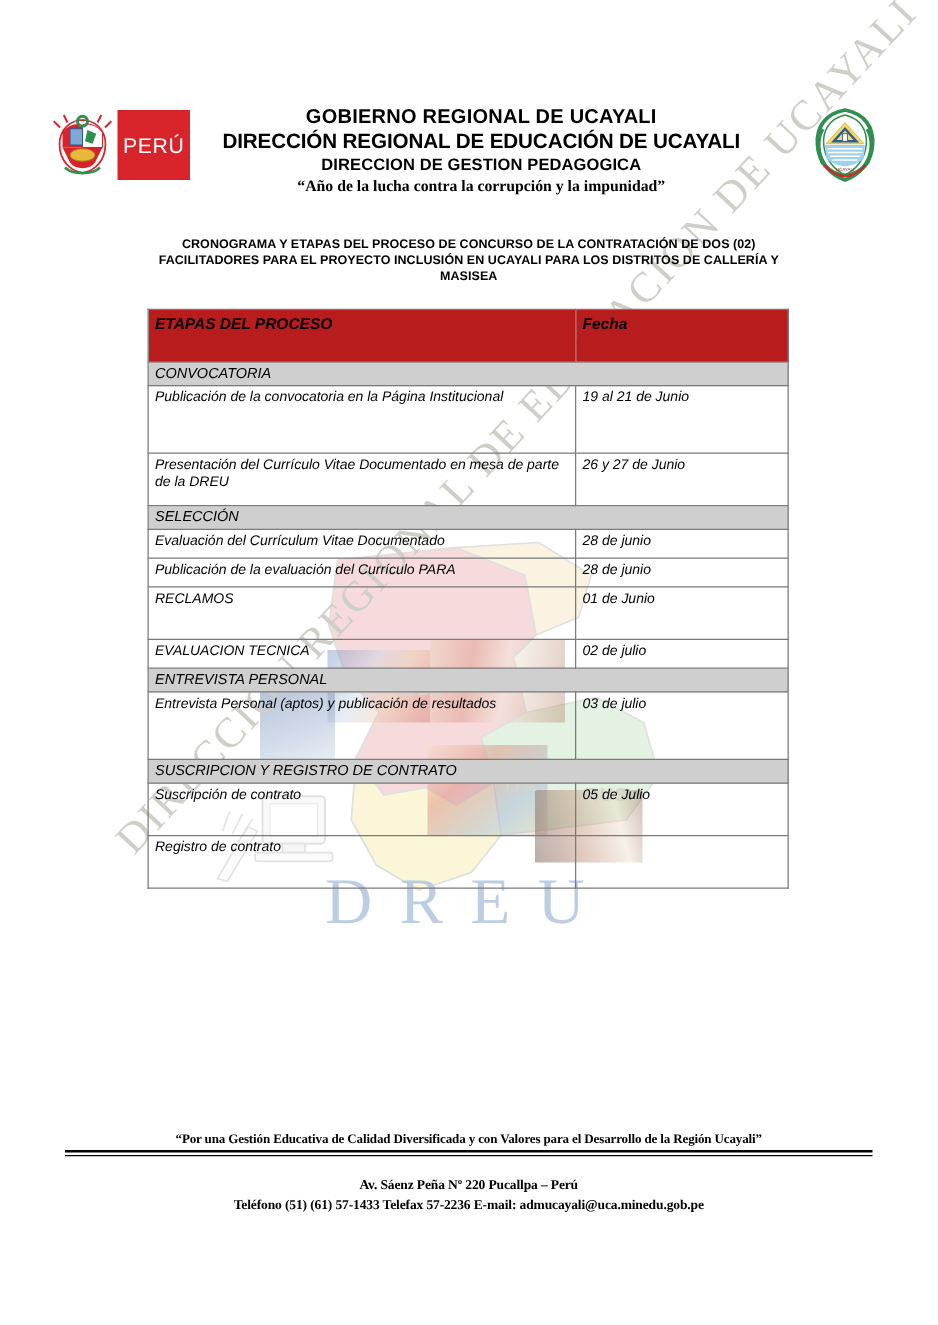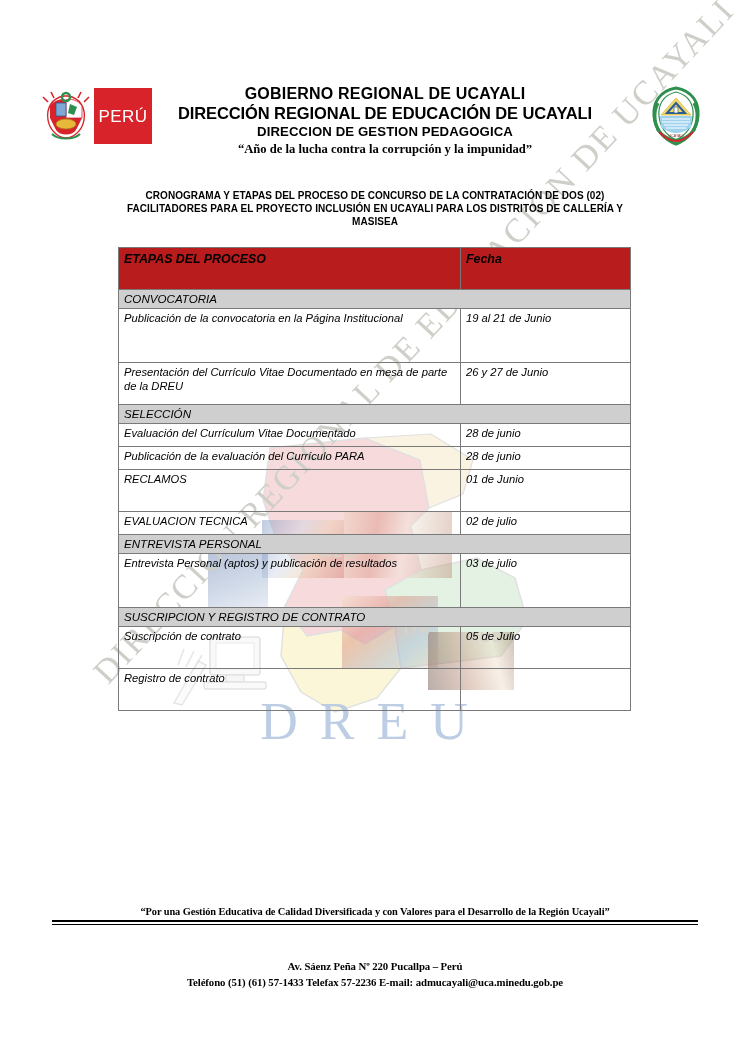--- a/index.html
+++ b/index.html
@@ -219,21 +219,21 @@
     font-weight: 700;
     letter-spacing: -0.1px;
   }
   .f-rule {
     margin: 3px 52px 0 52px;
     border-top: 2px solid #000;
     border-bottom: 1px solid #000;
     height: 2px;
   }
   .f-addr {
-    margin-top: 33px;
+    margin-top: 15px;
     text-align: center;
     font-family: "Liberation Serif", serif;
     font-size: 10.8px;
     font-weight: 700;
     line-height: 16px;
     letter-spacing: -0.1px;
   }
 </style>
 </head>
 <body>

